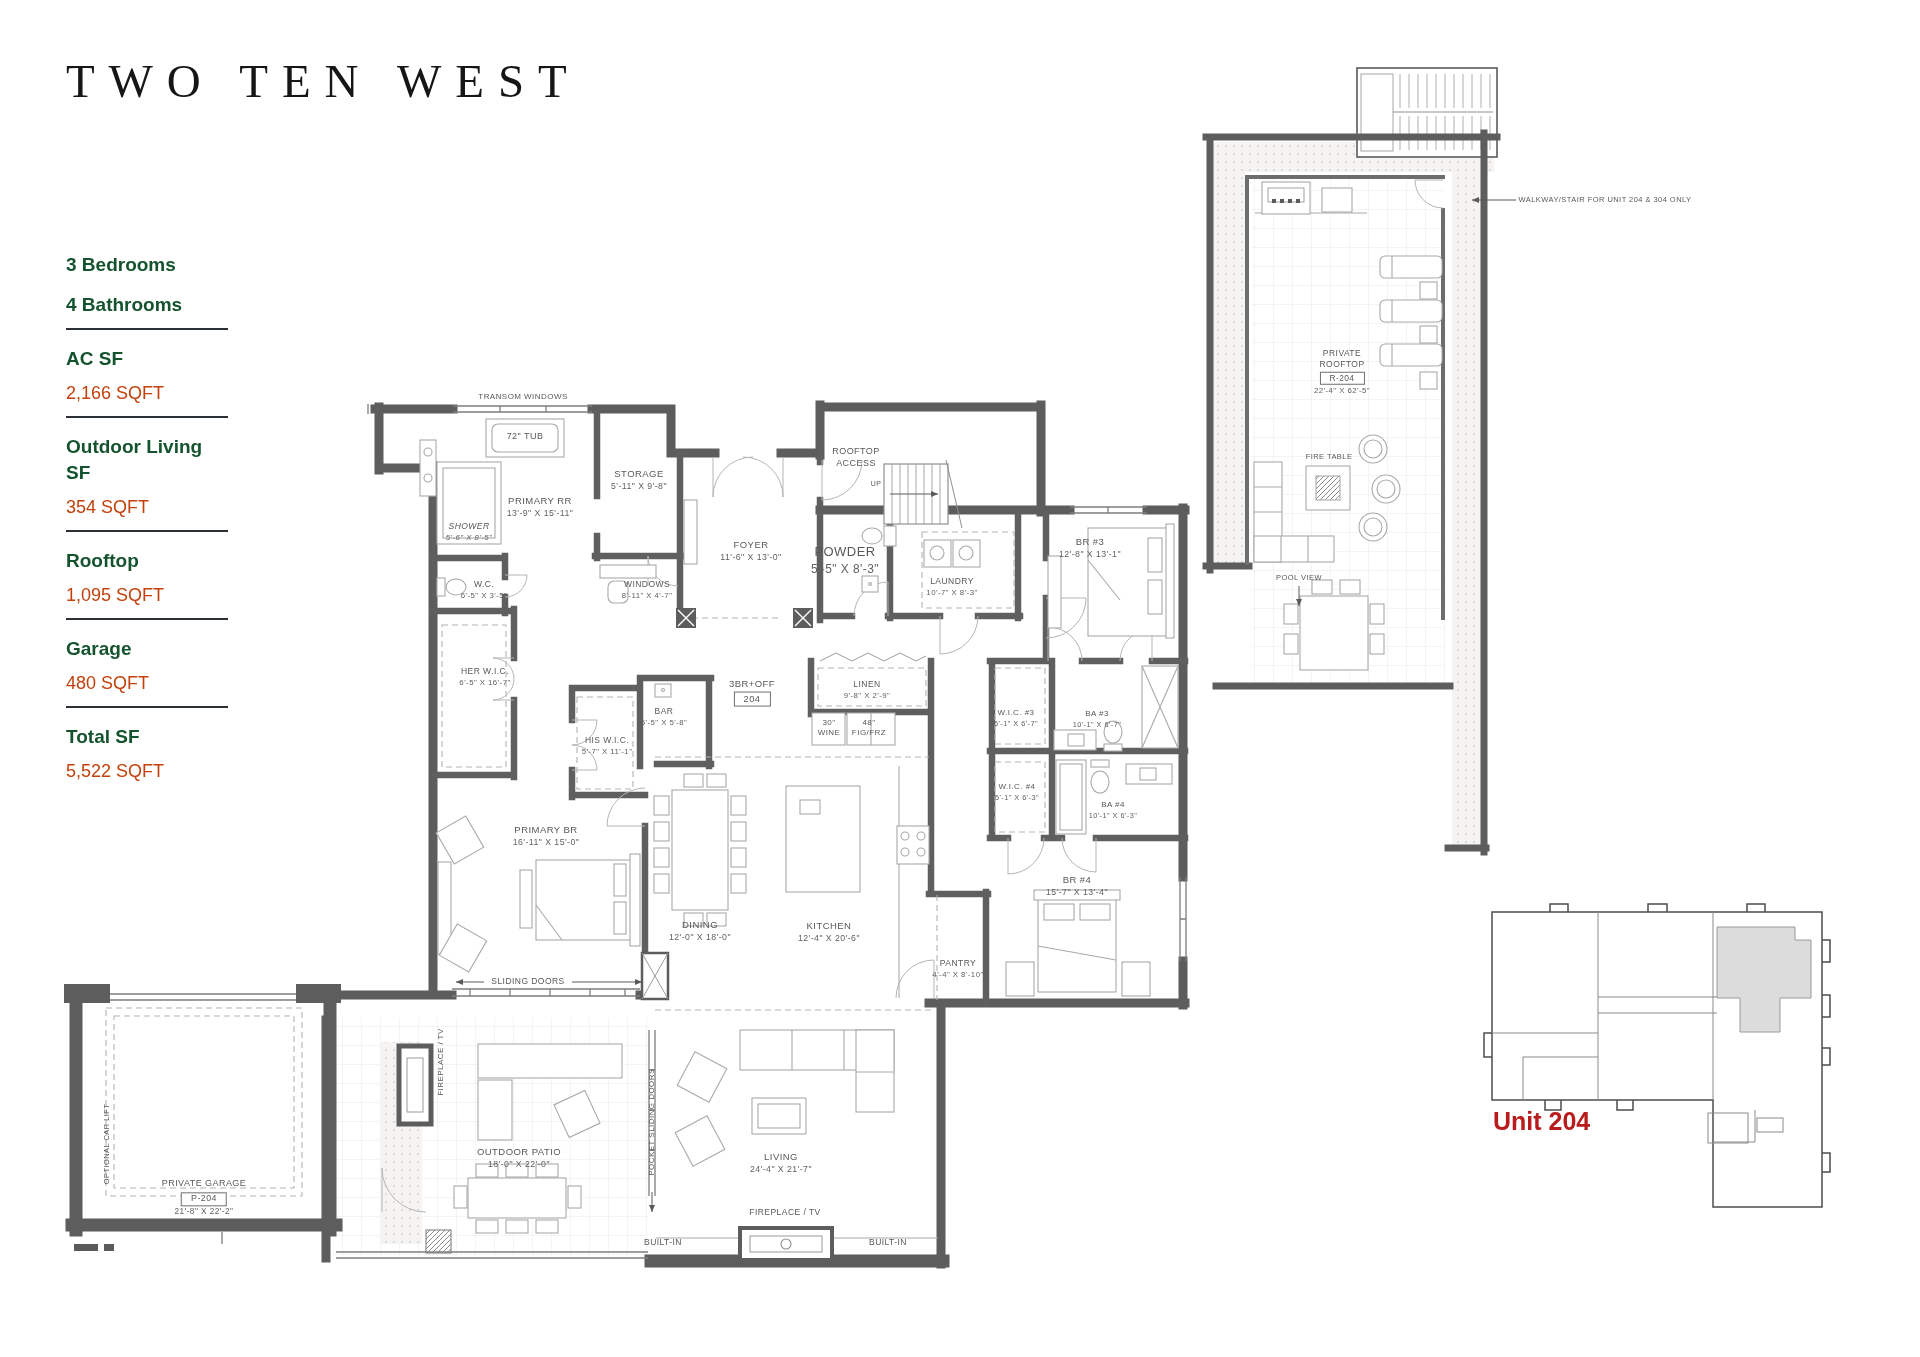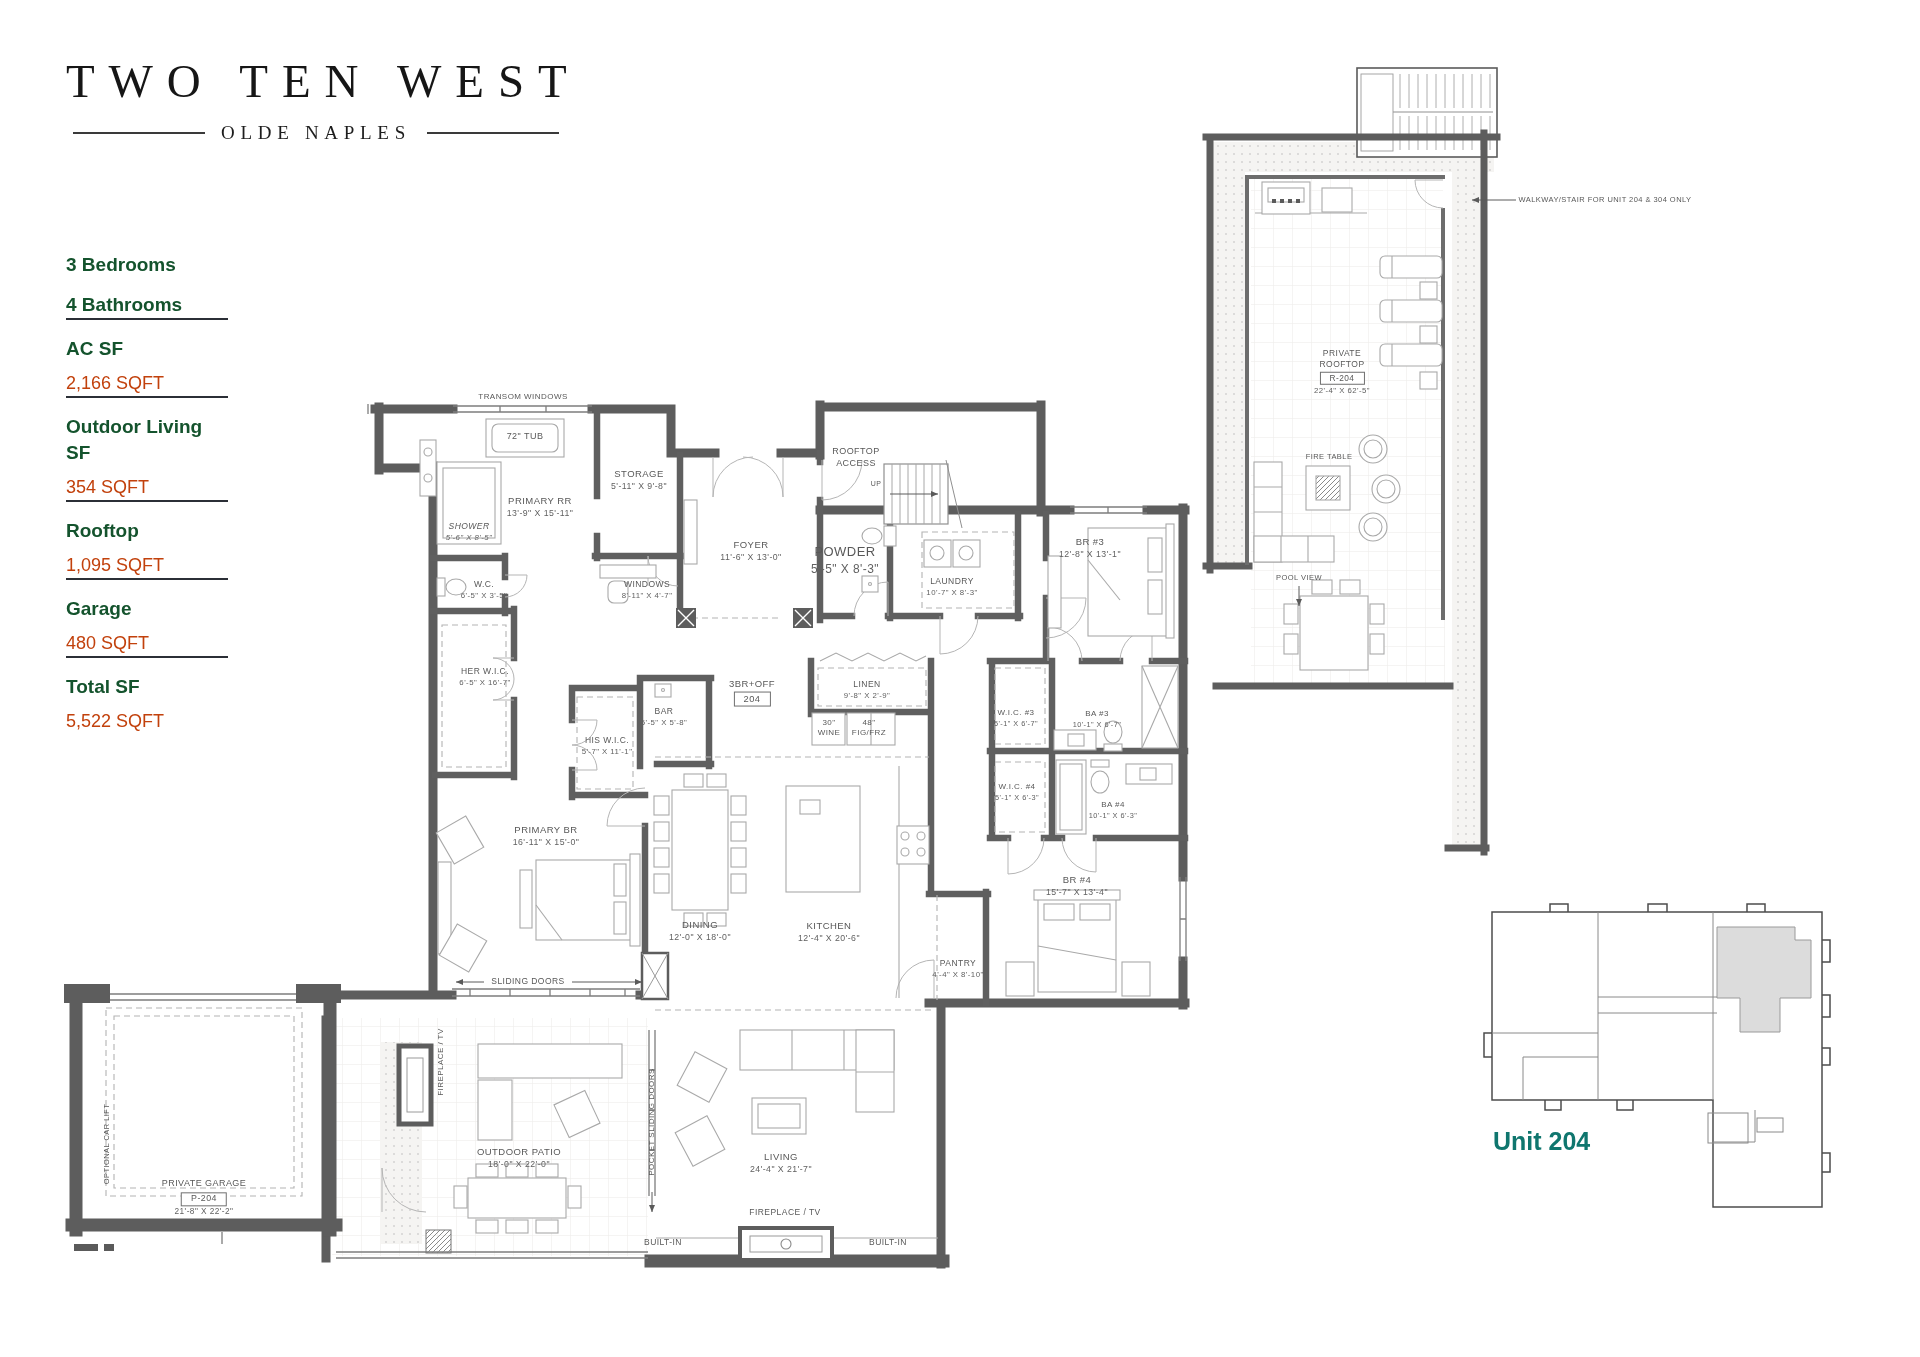--- a/index.html
+++ b/index.html
@@ -11,31 +11,31 @@
   .logo .title{font-family:"Liberation Serif",serif;font-size:47px;font-weight:400;
                letter-spacing:0.295em;white-space:nowrap;color:#161616;}
   .logo .subrow{display:flex;align-items:center;justify-content:center;gap:16px;margin-top:14px;width:500px;}
   .logo .rule{height:1.5px;background:#3a3a3a;flex:0 0 132px;}
   .logo .subtitle{font-family:"Liberation Serif",serif;font-size:19px;letter-spacing:0.30em;color:#1d1d1d;white-space:nowrap;}
   
   #specs{position:absolute;left:66px;top:252px;width:162px;color:#25313f;}
   .spec .lab{font-size:19px;font-weight:700;line-height:26px;color:#14532d;}
   .spec .val{font-size:18px;font-weight:400;line-height:26px;margin-top:8px;color:#c2410c;}
   .spec{margin-bottom:14px;}
-  .spec.lined{border-bottom:2px solid #2b2f36;margin-bottom:16px;}
+  .spec.lined{border-bottom:2px solid #2b2f36;padding-bottom:10px;margin-bottom:16px;}
   
   #labels{position:absolute;left:0;top:0;width:1920px;height:1357px;pointer-events:none;}
   .plan-label{position:absolute;transform:translate(-50%,-50%);text-align:center;color:#585858;
               font-size:9.5px;line-height:1.3;letter-spacing:0.45px;white-space:nowrap;}
   .plan-label.rot{transform:translate(-50%,-50%) rotate(-90deg);}
   .plan-label .dims{font-size:0.92em;color:#616161;margin-top:1px;}
   .plan-label .numbox{display:inline-block;border:1px solid #6f6f6f;background:#fff;
                       padding:0 9px;margin-top:2px;font-size:0.98em;line-height:1.35;}
   
-  .unit-label{position:absolute;left:1493px;top:1107px;font-size:25px;font-weight:700;color:#0f766e;margin-top:20px;}
+  .unit-label{position:absolute;left:1493px;top:1107px;font-size:25px;font-weight:700;color:#b91c1c;}
 </style>
 </head>
 <body>
 
 <div class="canvas">
 
 <svg class="plan" width="1920" height="1357" viewBox="0 0 1920 1357">
   <defs>
     <pattern id="dots" width="8" height="8" patternUnits="userSpaceOnUse">
       <rect width="8" height="8" fill="#f5f4f2"></rect>
@@ -521,25 +521,20 @@
       <div class="plan-label" style="left: 1329px; top: 457px; font-size: 7.5px;">
         <div class="nm">FIRE TABLE</div>
       </div>
       <div class="plan-label" style="left: 1299px; top: 578px; font-size: 7.5px;">
         <div class="nm">POOL VIEW</div>
       </div>
     </div>
 
 <header class="logo">
   <div class="title">TWO TEN WEST</div>
-  <div class="subrow">
-    <span class="rule"></span>
-    <span class="subtitle">OLDE NAPLES</span>
-    <span class="rule"></span>
-  </div>
 </header>
 
 <div id="specs">
       <div class="spec">
         <div class="lab">3 Bedrooms</div>
       </div>
       <div class="spec lined">
         <div class="lab">4 Bathrooms</div>
       </div>
       <div class="spec lined">

